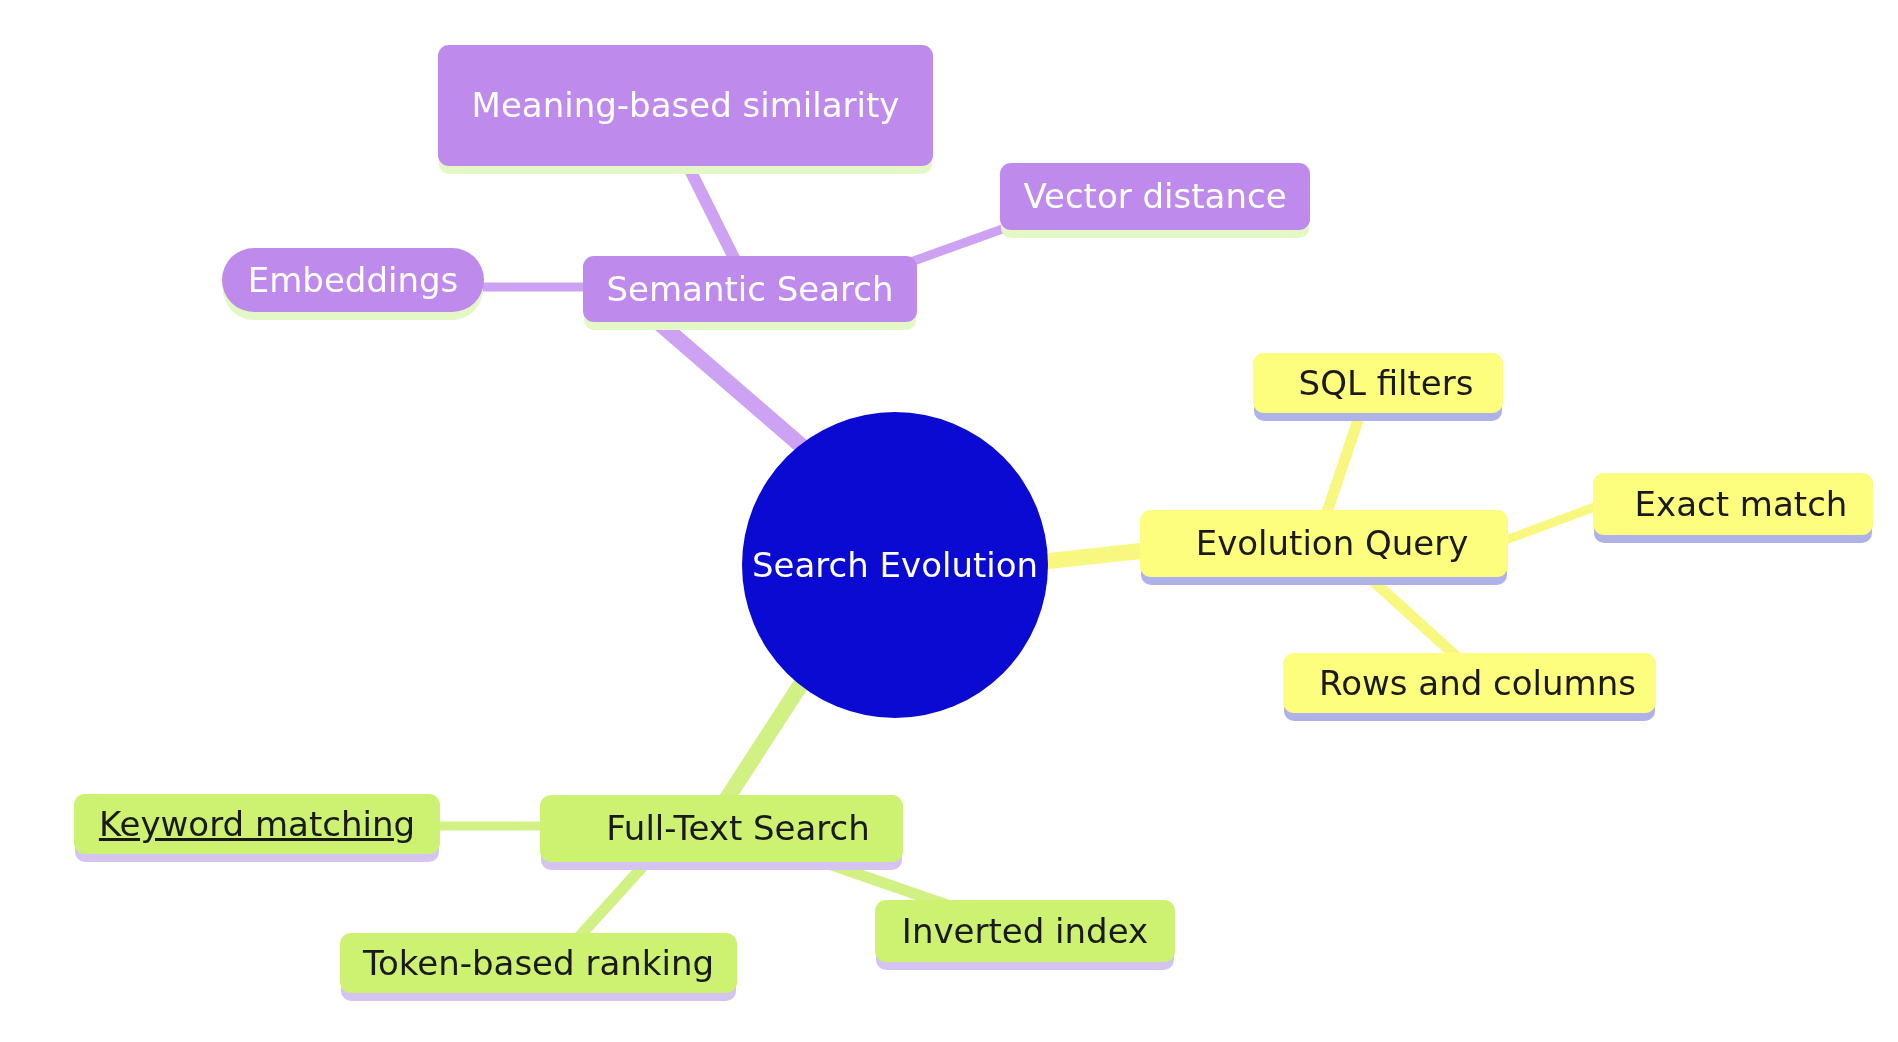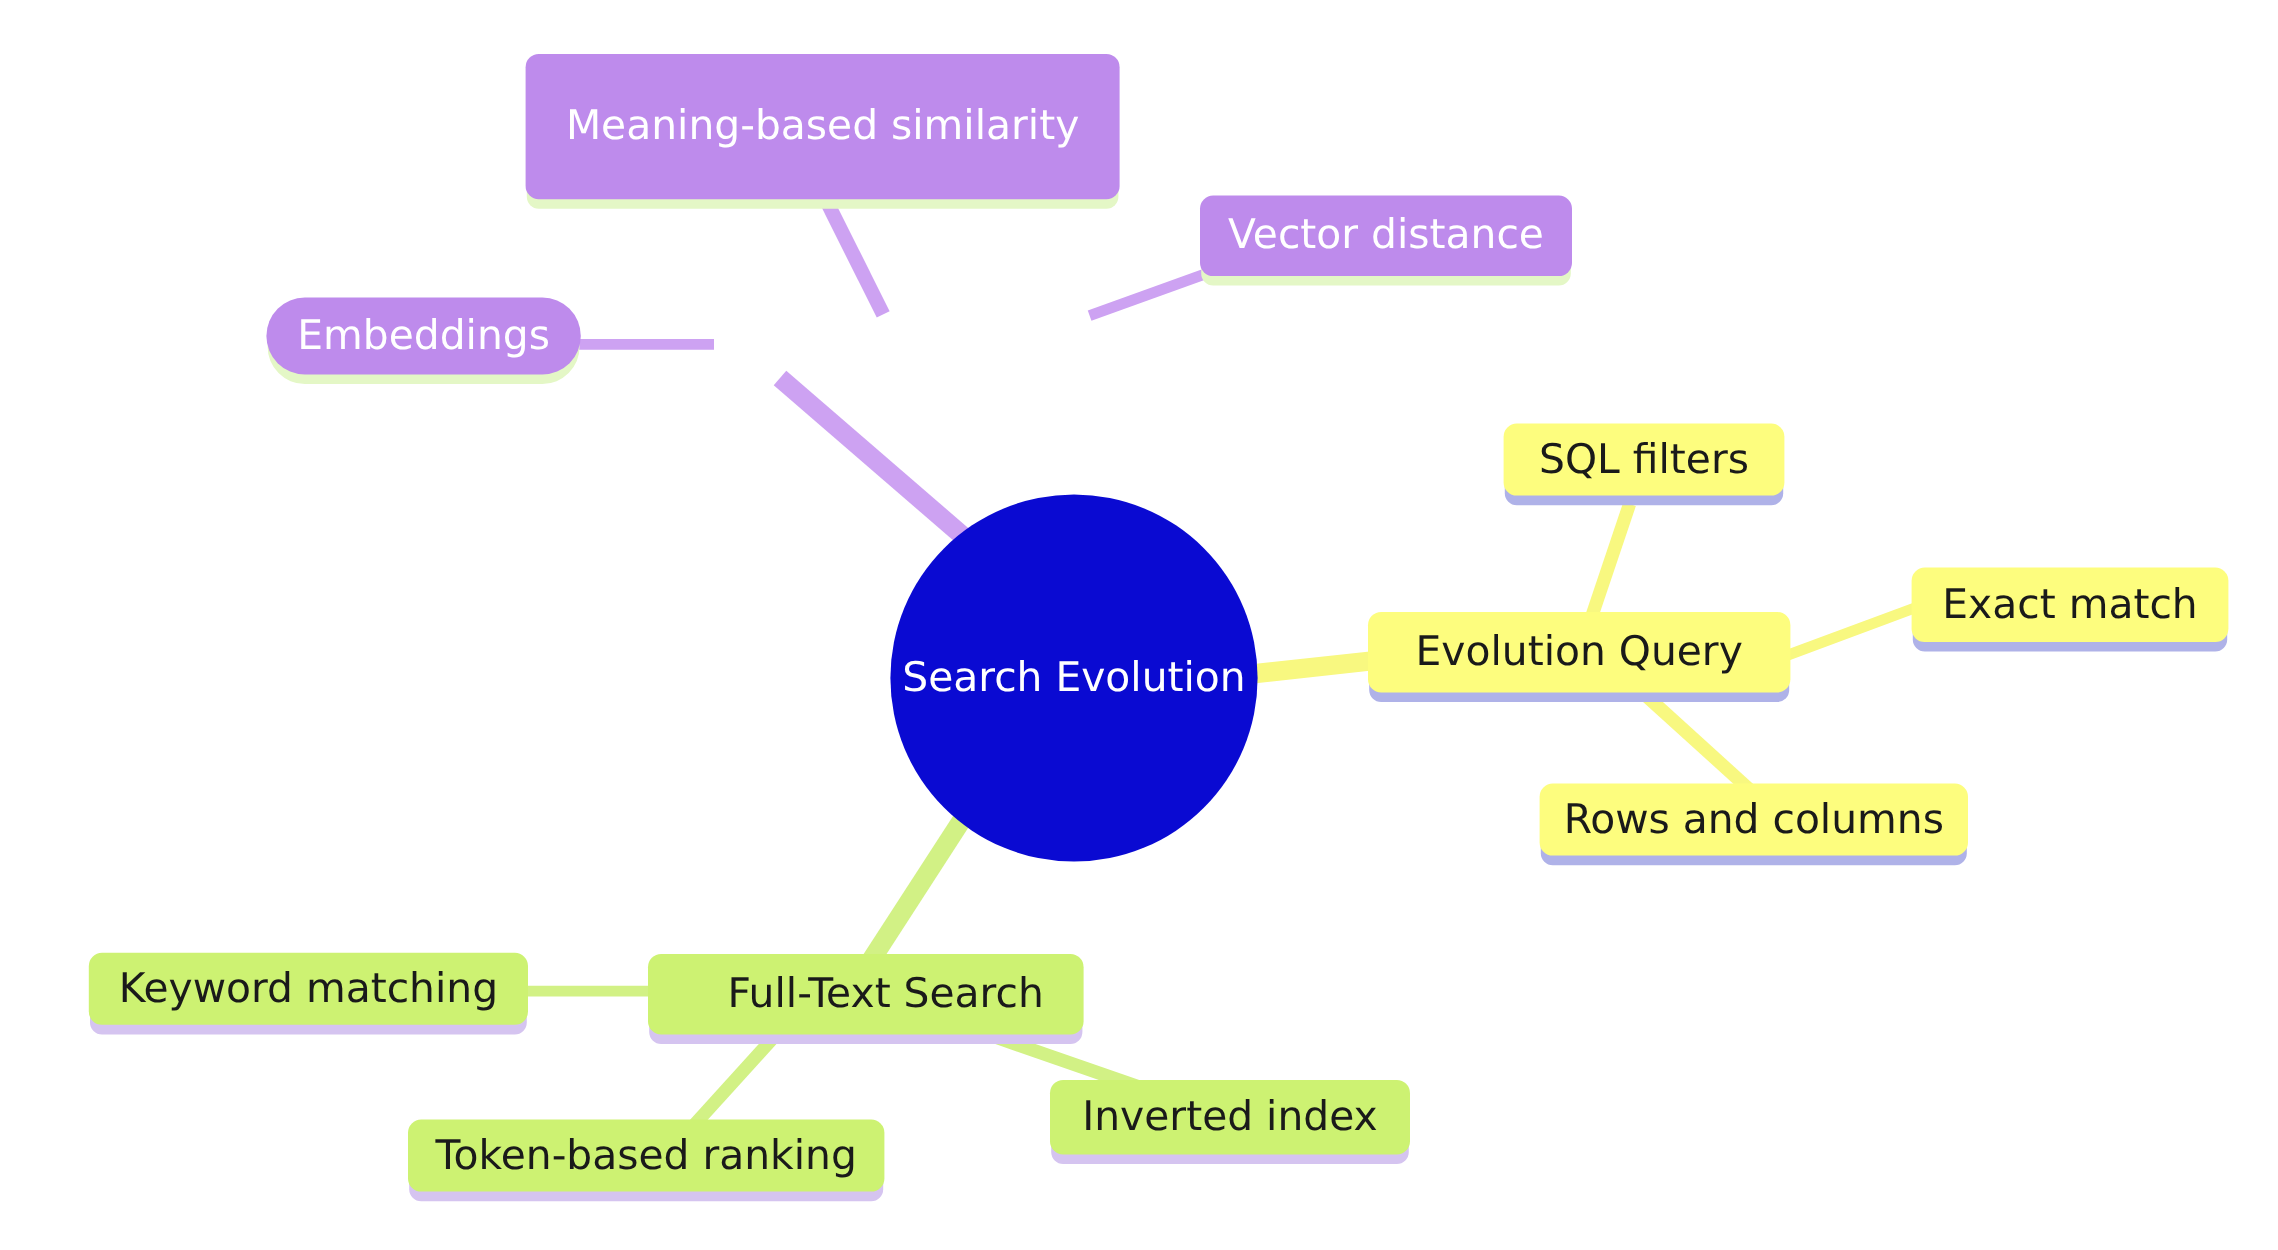--- a/index.html
+++ b/index.html
@@ -33,39 +33,40 @@
   }
   .n-purple{
     background:var(--purple-fill);
     color:var(--purple-text);
     box-shadow:0 9px 0 -1px var(--purple-shadow);
   }
   .n-yellow{
     background:var(--yellow-fill);
     color:var(--yellow-text);
     box-shadow:0 9px 0 -1px var(--yellow-shadow);
+    padding-left:16px;
   }
   .n-green{
     background:var(--green-fill);
     color:var(--green-text);
     box-shadow:0 9px 0 -1px var(--green-shadow);
   }
 
   
   #root-node        {left:742px; top:412px; width:306px; height:306px;}
   #node-semantic    {left:583px; top:256px; width:334px; height:66px;}
   #node-meaning     {left:438px; top:45px;  width:495px; height:121px;}
   #node-embeddings  {left:222px; top:248px; width:262px; height:64px;border-radius:32px;}
   #node-vector      {left:1000px;top:163px; width:310px; height:67px;}
   #node-structured  {left:1140px;top:510px; width:352px; height:67px;}
   #node-sql         {left:1253px;top:353px; width:234px; height:60px;}
   #node-exact       {left:1593px;top:473px; width:264px; height:62px;}
   #node-rows        {left:1283px;top:653px; width:357px; height:60px;}
   #node-fts         {left:540px; top:795px; width:330px; height:67px;padding-left:33px;}
-  #node-keyword     {left:74px;  top:794px; width:366px; height:60px;}
+  #node-keyword     {left:74px;  top:794px; width:366px; height:60px;text-decoration:underline;}
   #node-token       {left:340px; top:933px; width:397px; height:60px;}
   #node-inverted    {left:875px; top:900px; width:300px; height:62px;}
 </style>
 </head>
 <body>
 
 <div id="canvas">
 
   <svg id="edges" viewBox="0 0 1898 1042" xmlns="http://www.w3.org/2000/svg">
 
@@ -80,20 +81,21 @@
     <line class="edge-yellow" x1="1372" y1="580" x2="1458" y2="658" stroke-width="11"></line>
 
     <line class="edge-green" x1="805" y1="678" x2="726" y2="800" stroke-width="16"></line>
     <line class="edge-green" x1="436" y1="826" x2="548" y2="826" stroke-width="9"></line>
     <line class="edge-green" x1="646" y1="863" x2="578" y2="938" stroke-width="11"></line>
     <line class="edge-green" x1="826" y1="863" x2="950" y2="906" stroke-width="11"></line>
   </svg>
 
   <div id="root-node" class="node root">Search Evolution</div>
 
+  <div id="node-semantic" class="node n-purple">Semantic Search</div>
   <div id="node-meaning" class="node n-purple wrap">Meaning-based similarity</div>
   <div id="node-embeddings" class="node n-purple">Embeddings</div>
   <div id="node-vector" class="node n-purple">Vector distance</div>
 
   <div id="node-structured" class="node n-yellow">Evolution Query</div>
   <div id="node-sql" class="node n-yellow">SQL filters</div>
   <div id="node-exact" class="node n-yellow">Exact match</div>
   <div id="node-rows" class="node n-yellow">Rows and columns</div>
 
   <div id="node-fts" class="node n-green">Full-Text Search</div>

